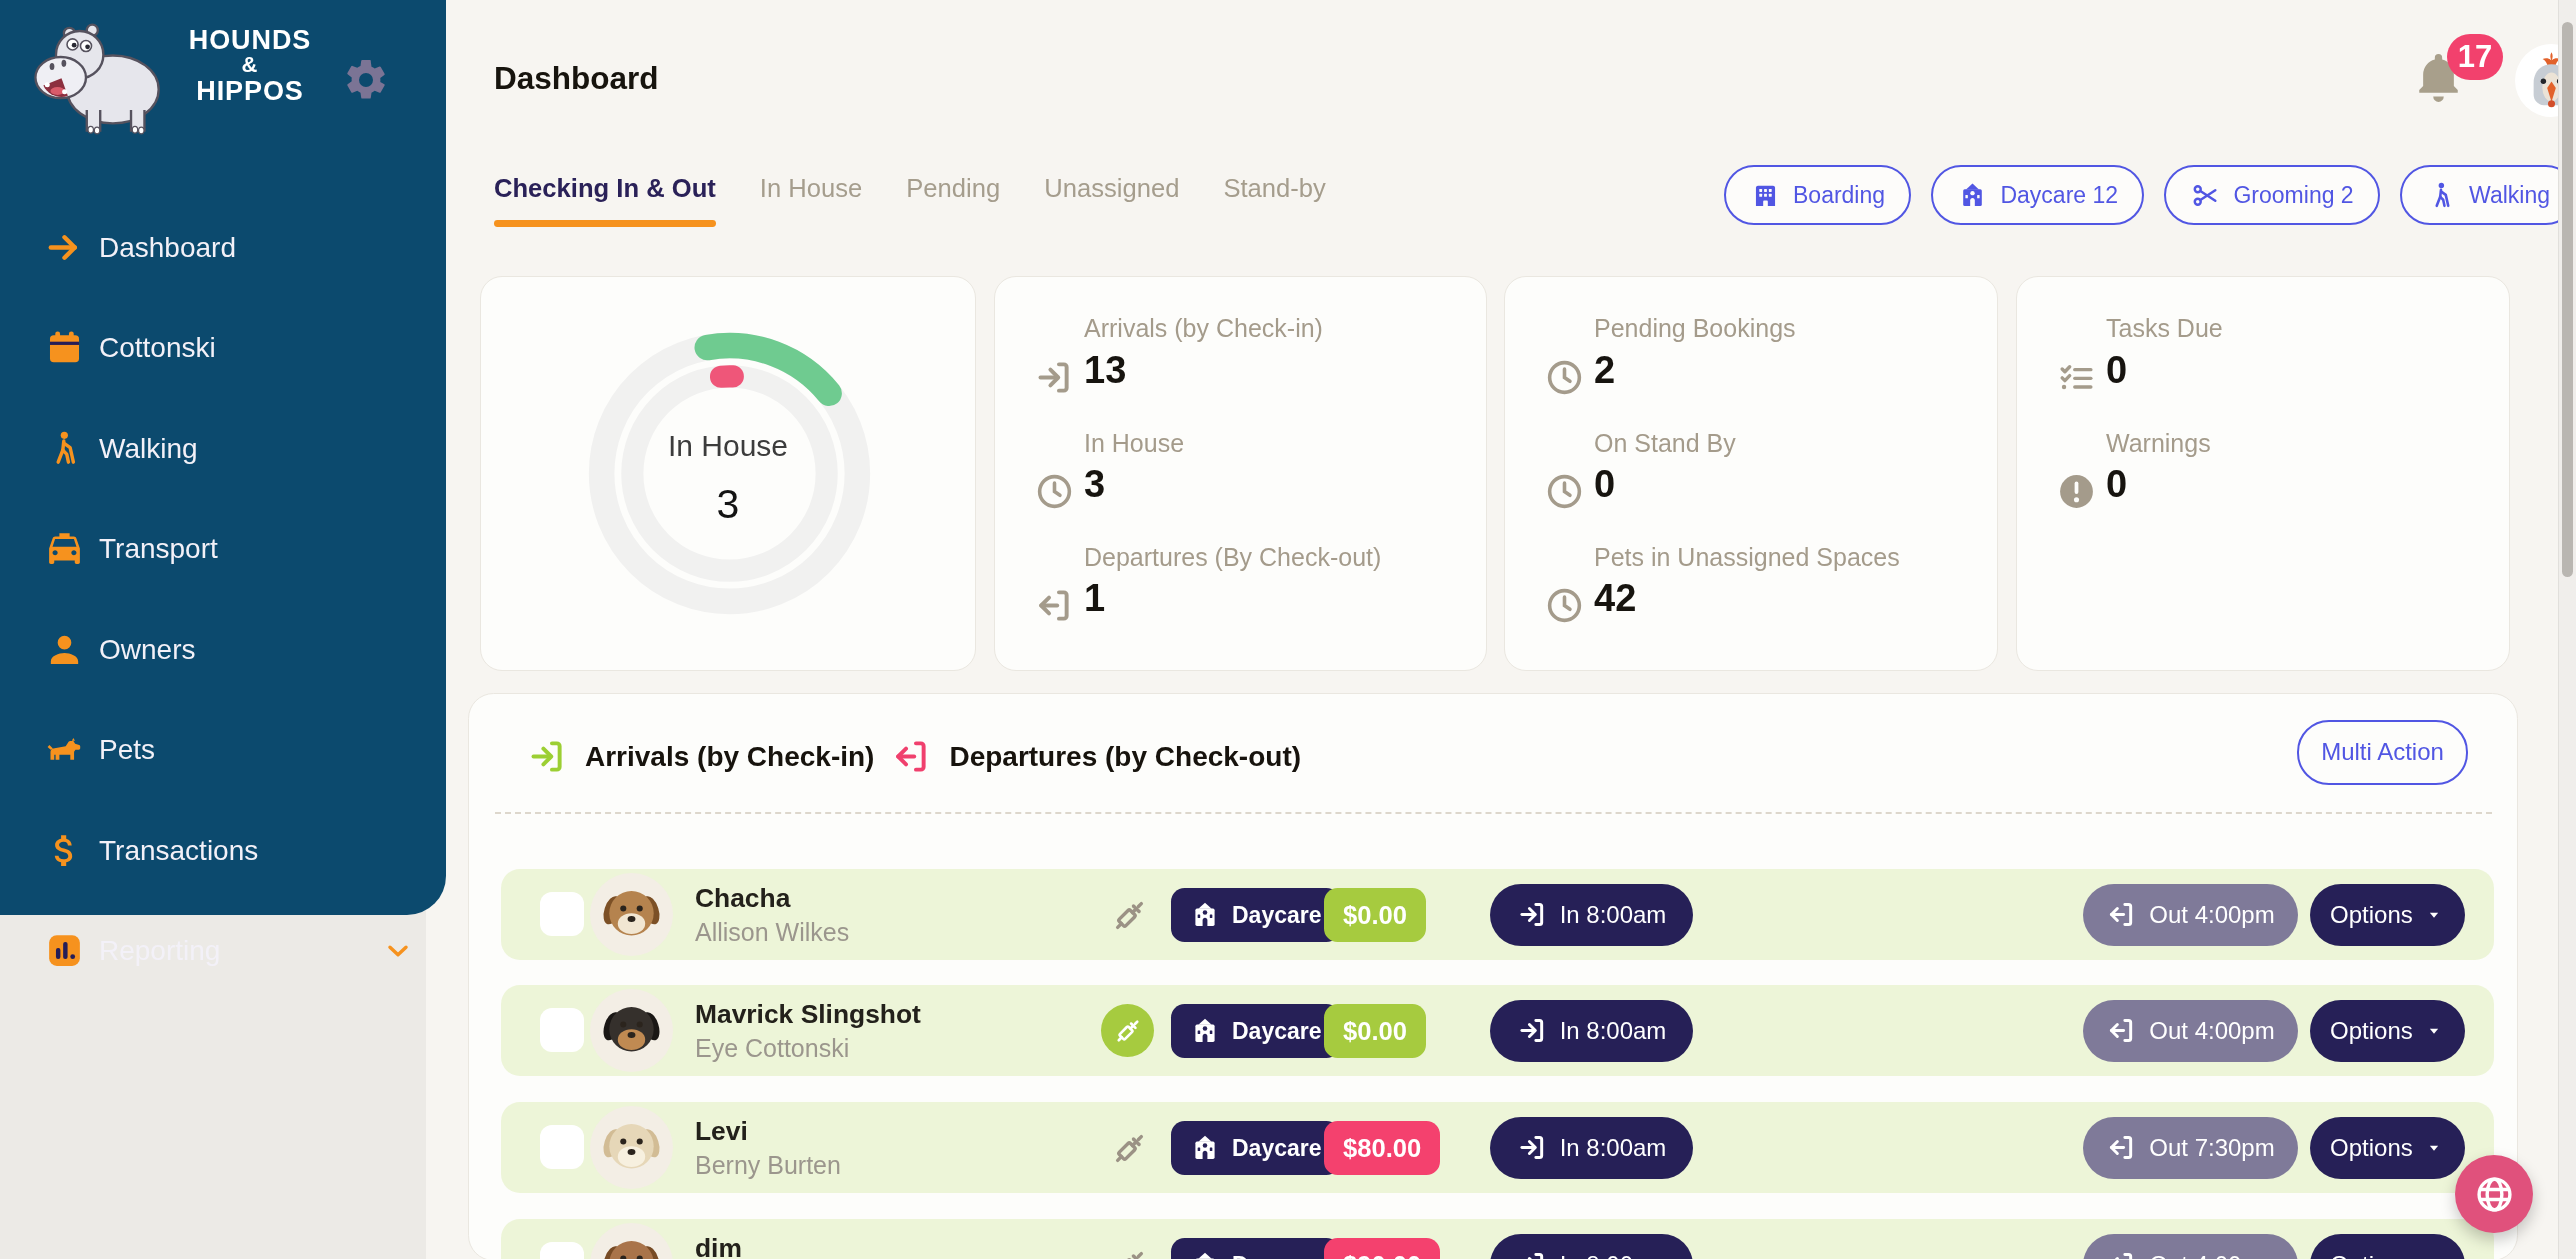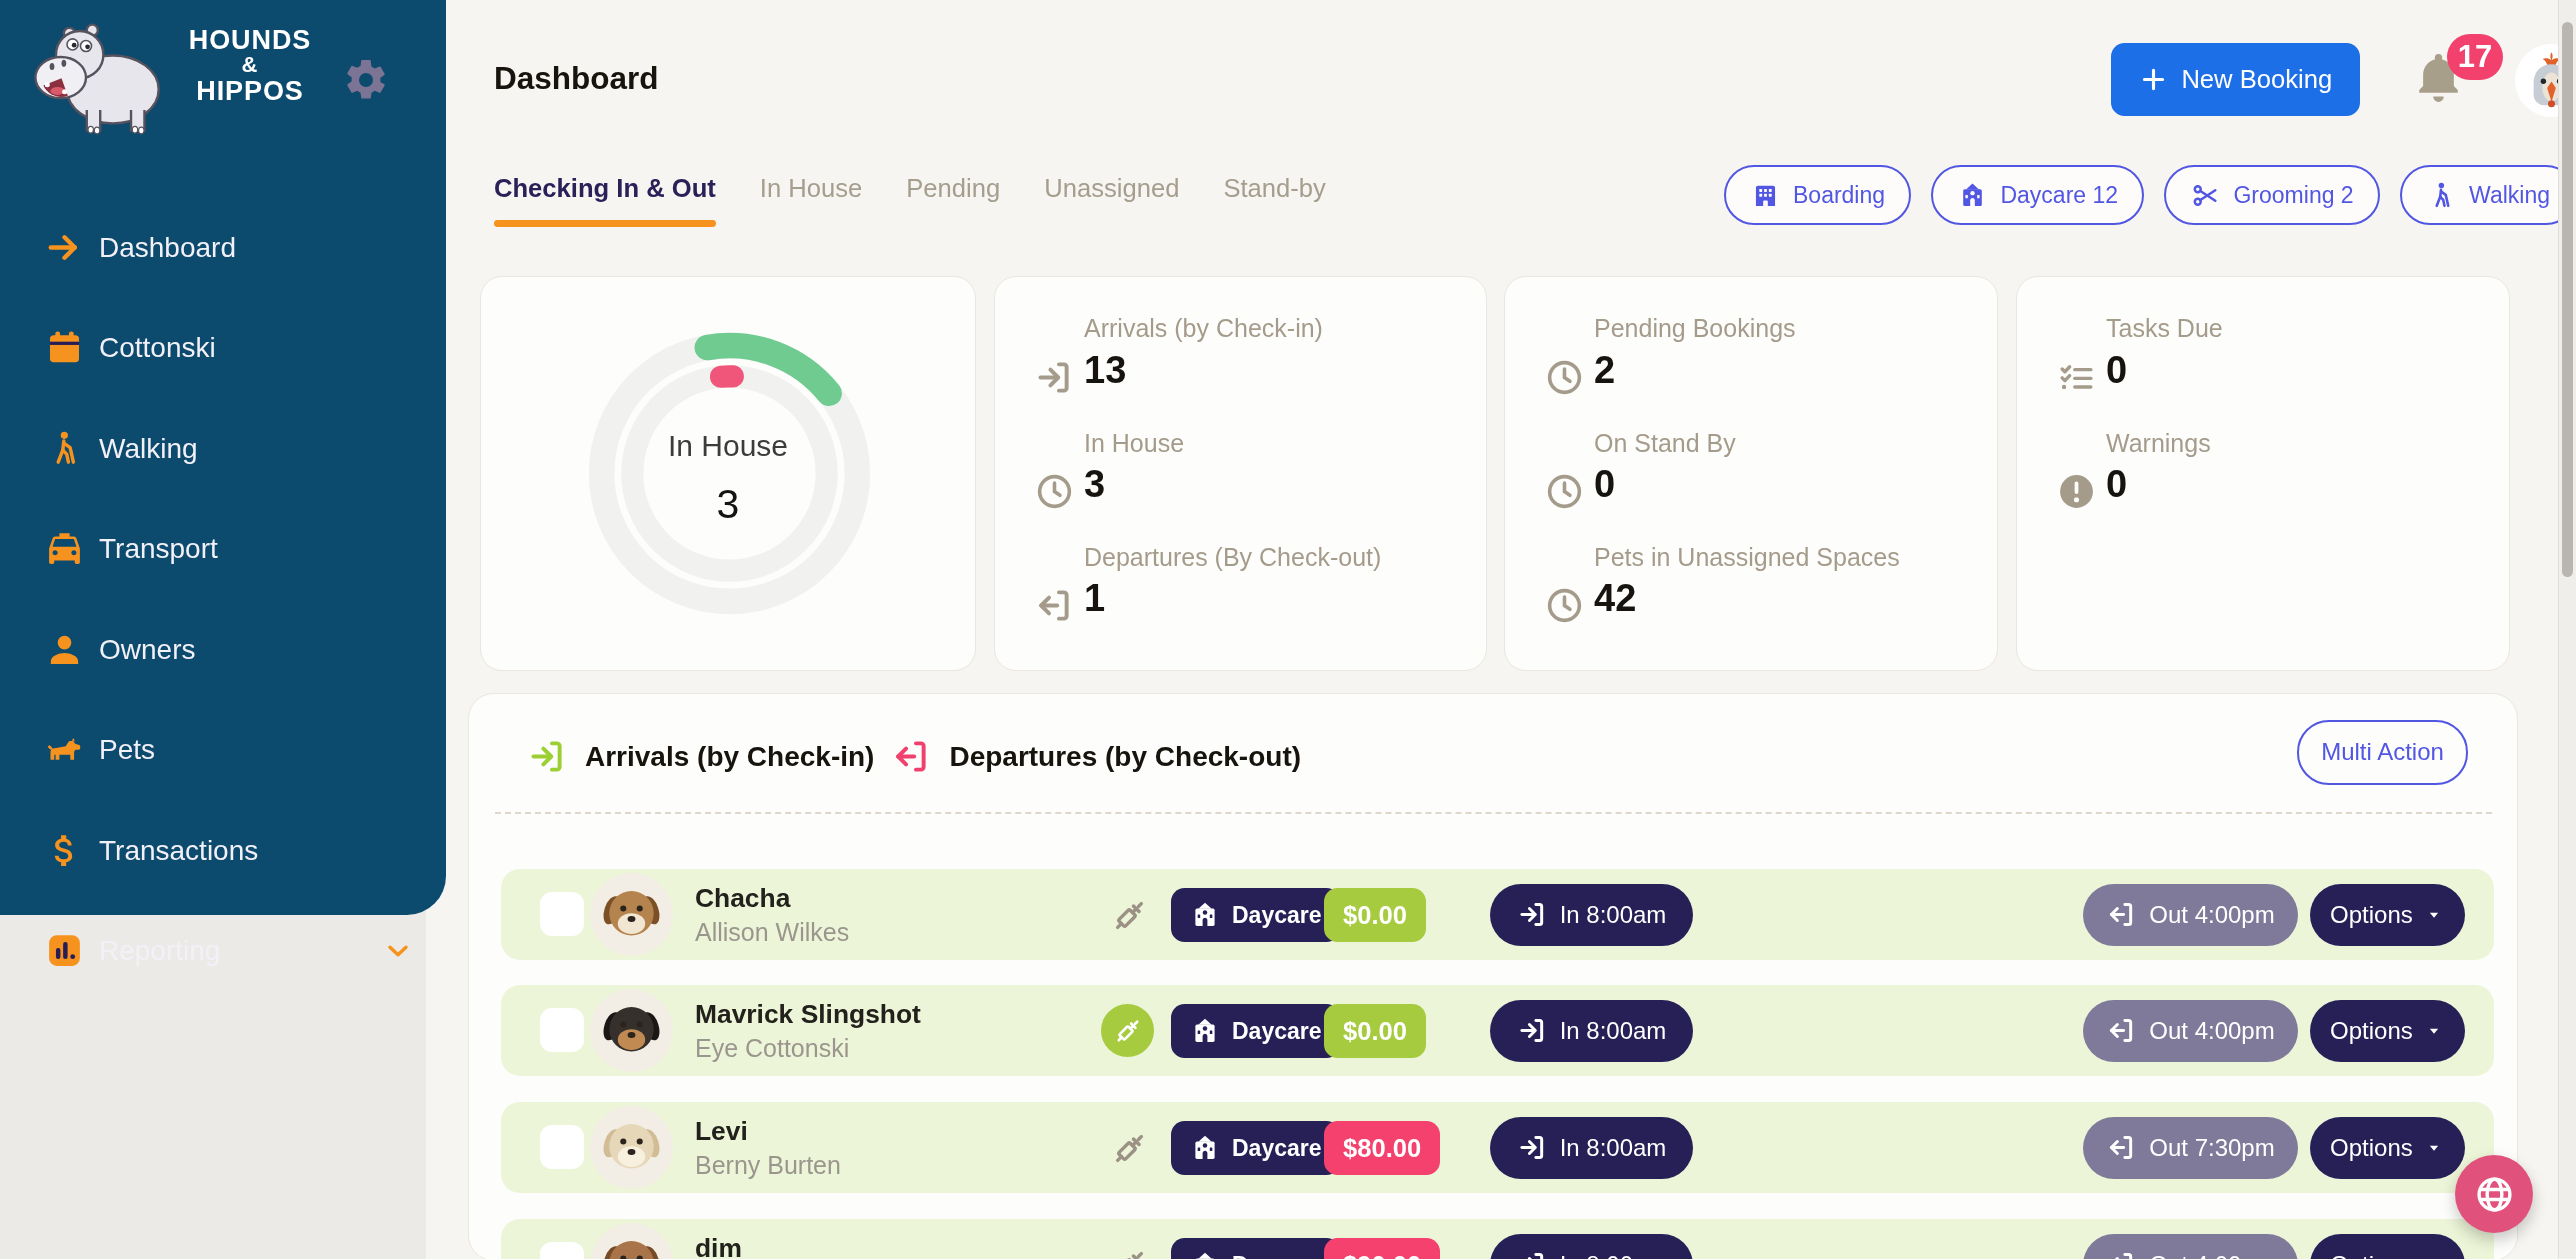--- a/index.html
+++ b/index.html
@@ -381,26 +381,20 @@
       <span class="nav-label">Reporting</span>
       <span class="nav-chev"><svg width="32" height="32" viewBox="0 0 38 38">
             <use href="#i-chev-down"></use>
           </svg></span>
     </div>
   </div>
 
   <div class="page-title">Dashboard</div>
 
 
-  <div class="new-booking">
-    <span class="nb-plus"><svg width="29" height="29" viewBox="0 0 34 34">
-          <use href="#i-plus"></use>
-        </svg></span>
-    <span>New Booking</span>
-  </div>
 
   <div class="bell"><svg width="55" height="55" viewBox="0 0 64 64">
         <use href="#i-bell"></use>
       </svg></div>
   <div class="notif-badge">17</div>
   <div class="user-avatar">
     <svg width="65" height="65" viewBox="0 0 76 76">
         <use href="#i-chicken"></use>
       </svg>
   </div>

